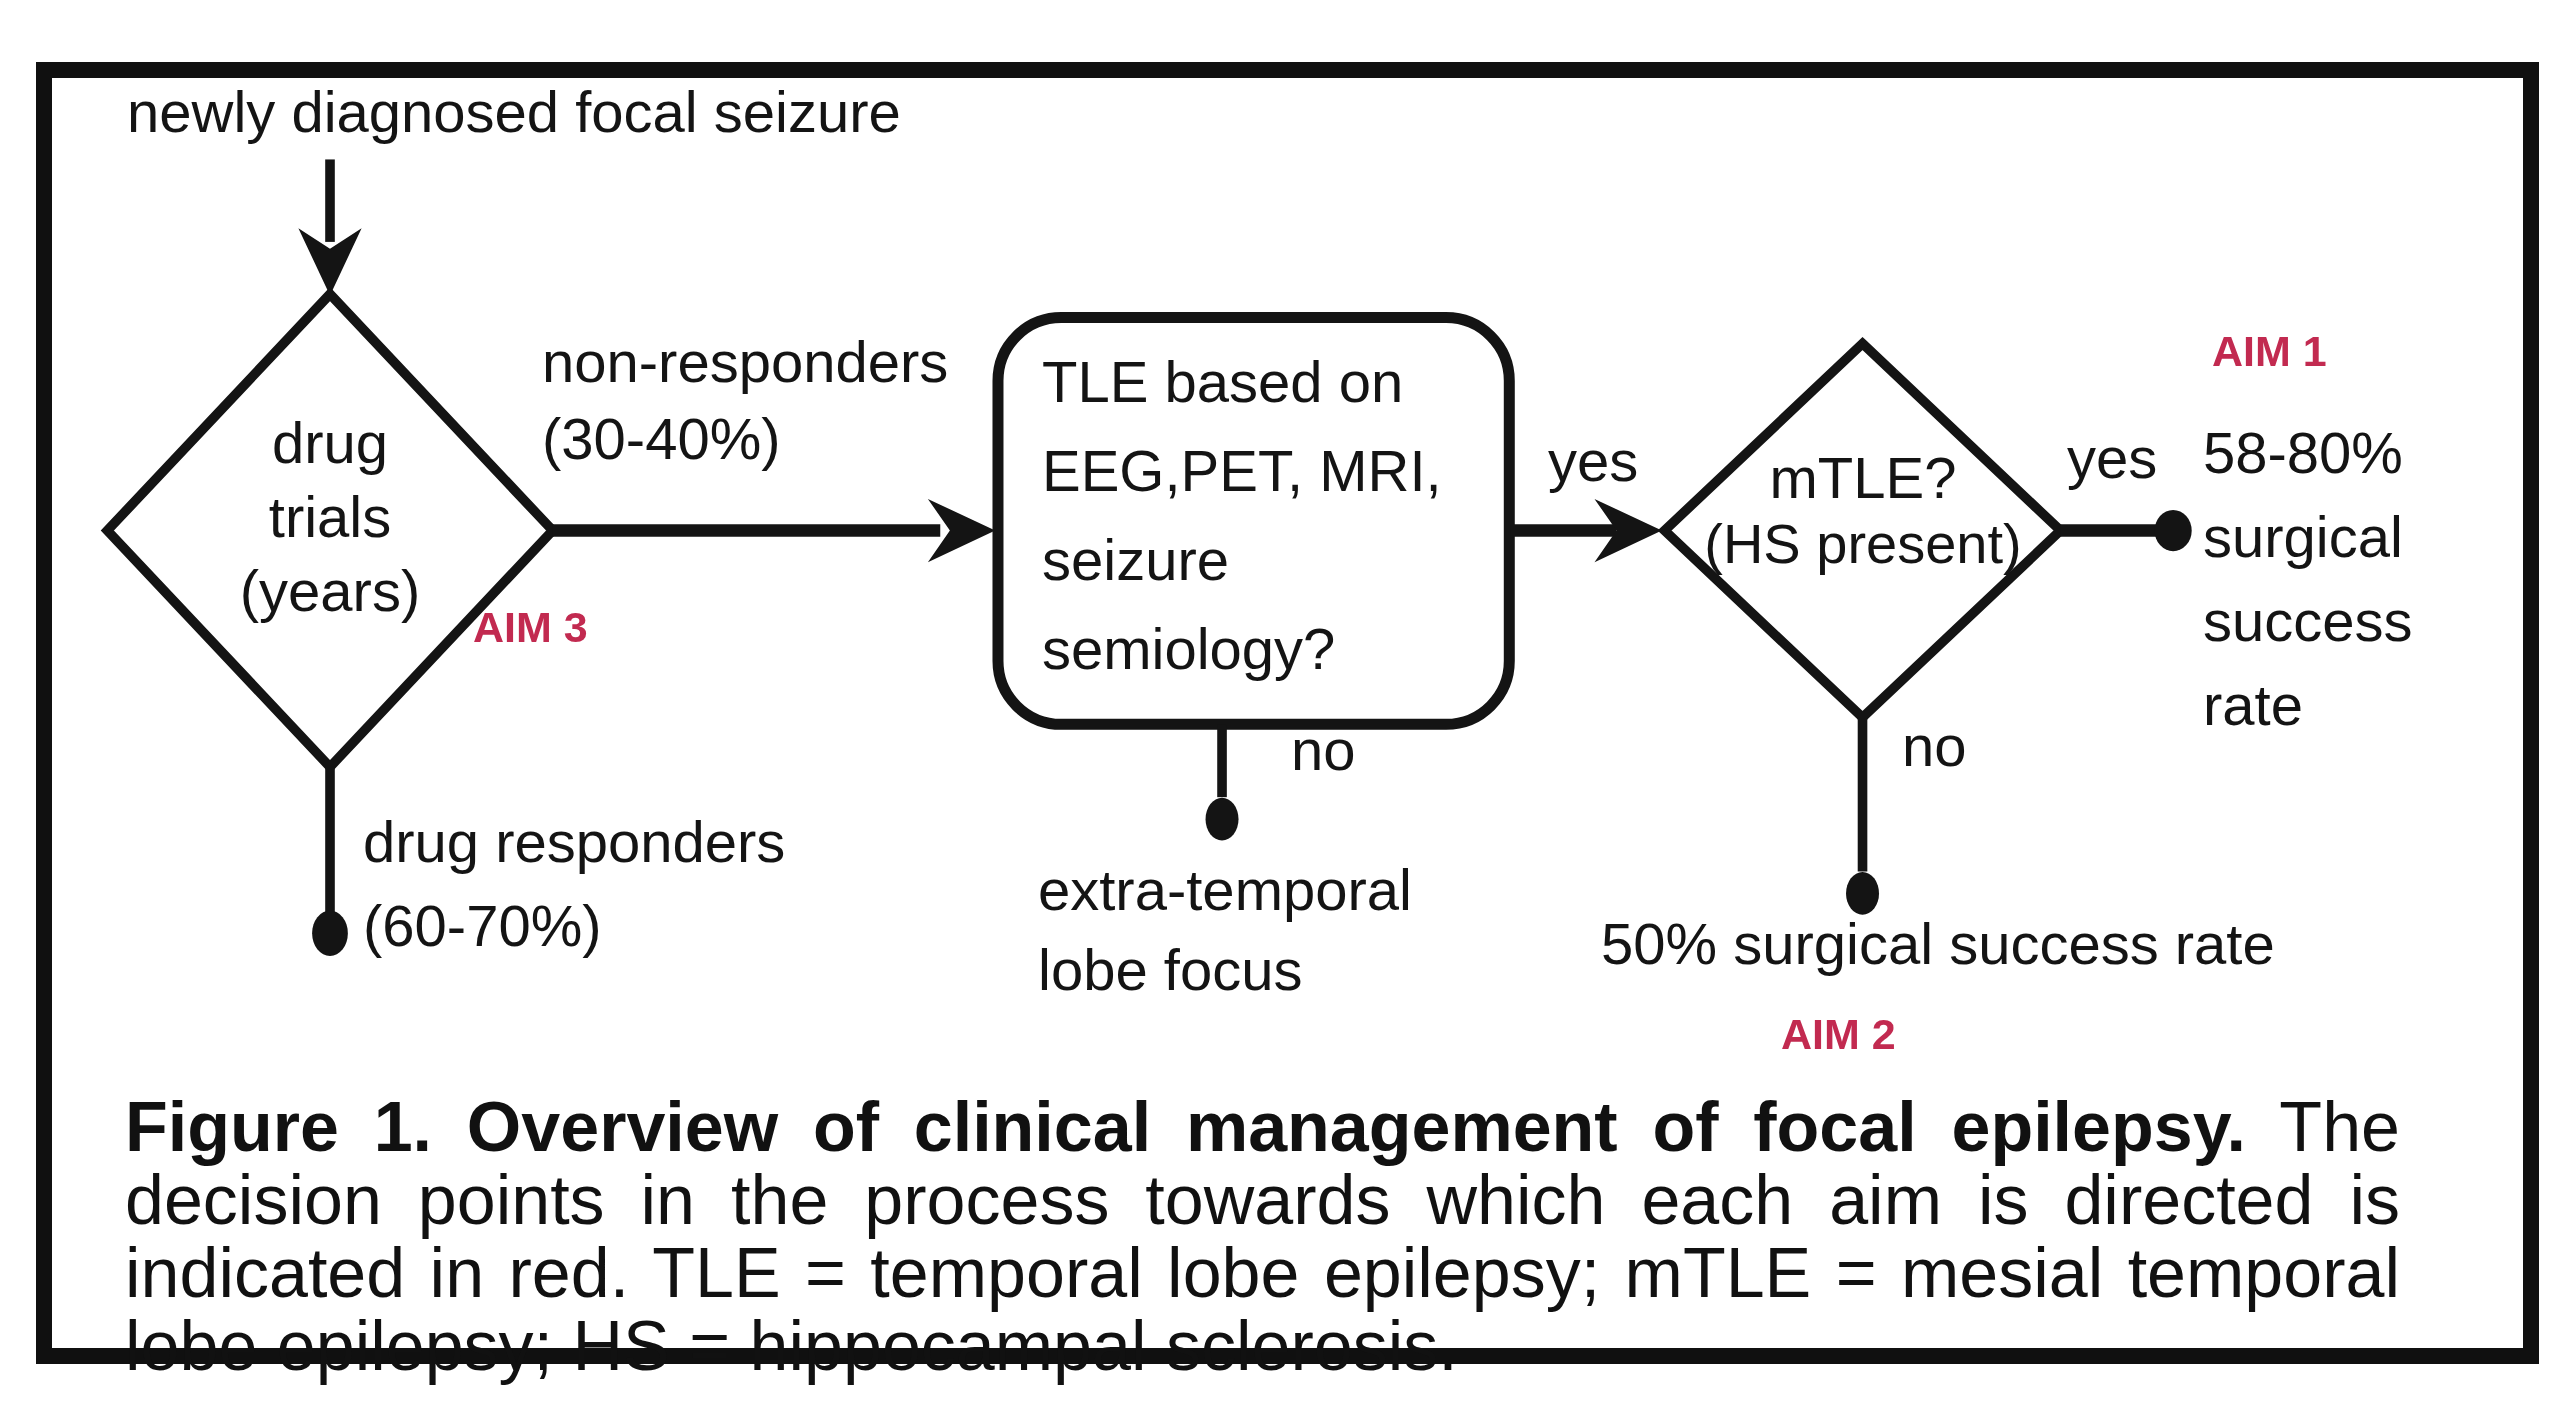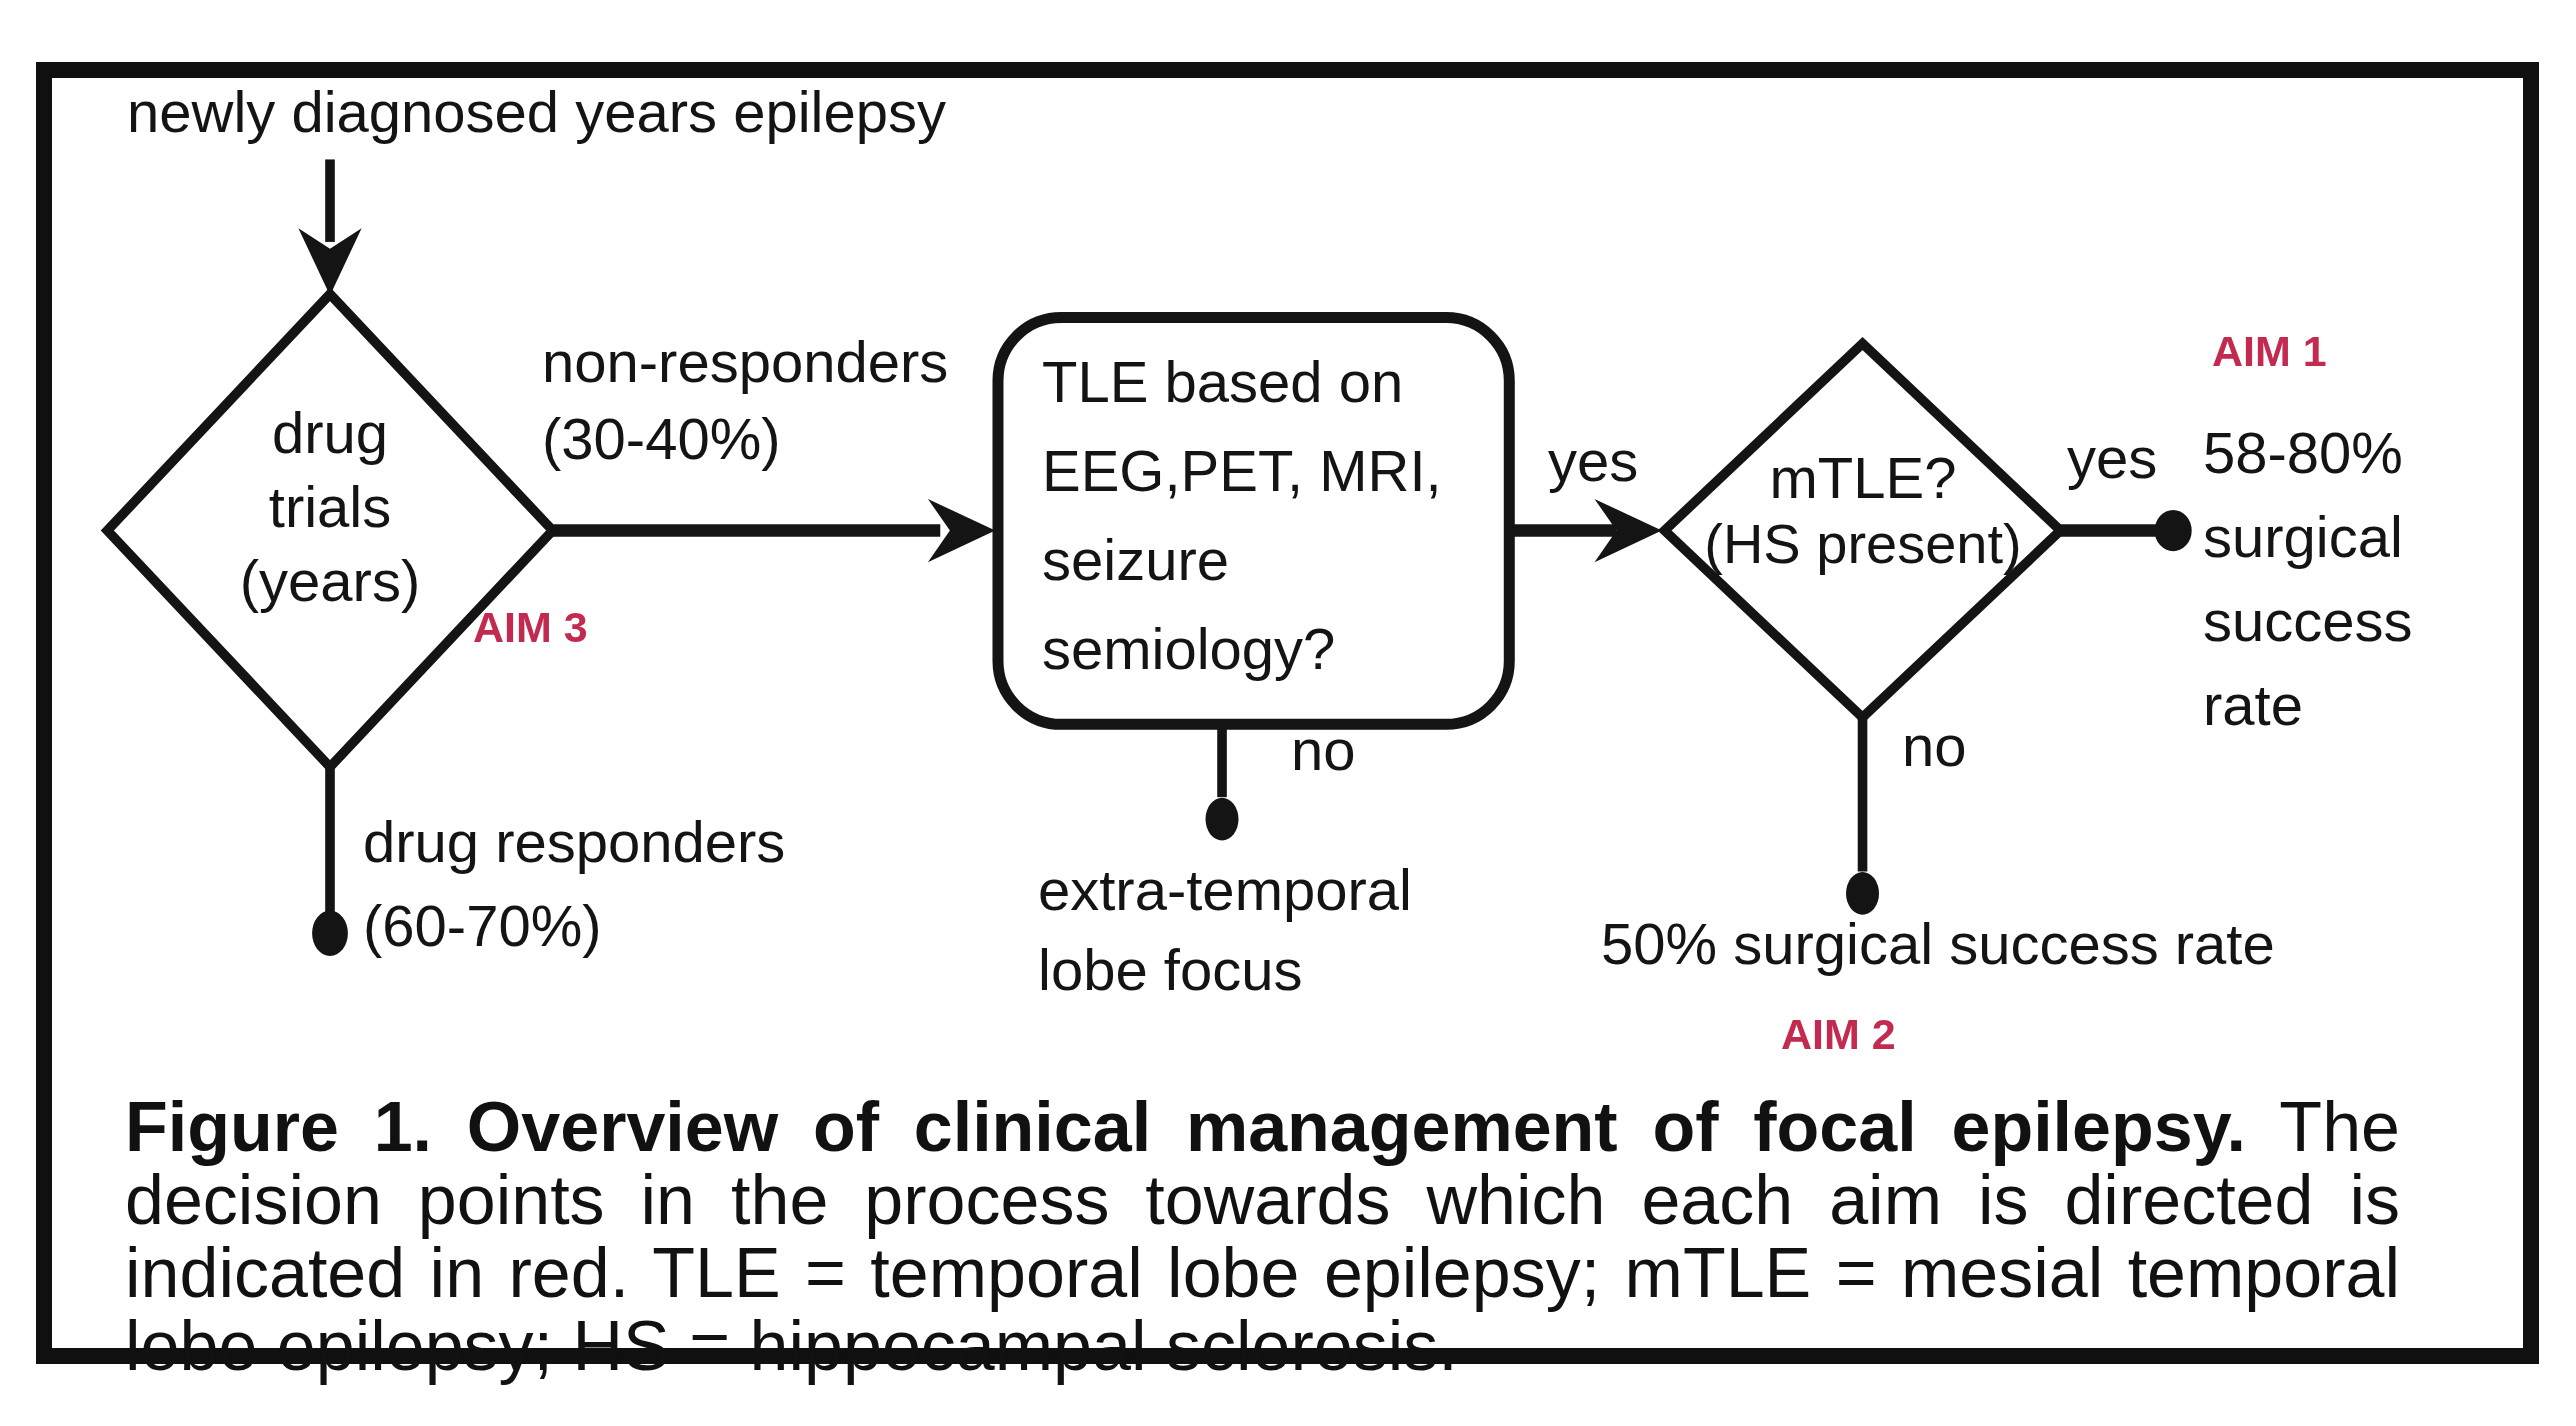--- a/index.html
+++ b/index.html
@@ -13,21 +13,21 @@
   }
   .frame{
     position:absolute;left:36px;top:62px;width:2503px;height:1302px;
     box-sizing:border-box;border:16.5px solid #101010;background:#ffffff;
   }
   .layer{position:absolute;left:0;top:0;width:2576px;height:1426px;}
   .t{position:absolute;font-size:58px;line-height:1.22;color:#141414;white-space:nowrap;}
   .aim{position:absolute;font-size:43px;font-weight:bold;color:#c22a50;white-space:nowrap;}
   .center{text-align:center;}
   .node-line{display:block;}
-  .dd-text{left:158px;top:396px;width:344px;line-height:74px;}
+  .dd-text{left:158px;top:406px;width:344px;line-height:74px;}
   .mtle-text{left:1691px;top:443px;width:344px;line-height:69px;}
   .mtle-sub{font-size:56px;line-height:63px;}
   .tle-text{left:1042px;top:337px;line-height:89px;}
   .aim1-out{left:2203px;top:411px;line-height:84px;}
   .nonresp{left:542px;top:323px;line-height:77px;}
   .drugresp{left:363px;top:800px;line-height:84px;}
   .extrat{left:1038px;top:850px;line-height:80px;}
   .caption{
     position:absolute;left:125px;top:1091px;width:2275px;
     font-size:70px;line-height:73px;color:#111111;
@@ -65,21 +65,21 @@
 
     <polygon points="2710,500 2998,772 2710,1044 2422,772" fill="#ffffff" stroke="#141414" stroke-width="14"></polygon>
 
     <line x1="2998" y1="772" x2="3138" y2="772" stroke="#141414" stroke-width="18"></line>
     <ellipse cx="3162" cy="772" rx="27" ry="30" fill="#141414"></ellipse>
 
     <line x1="2710" y1="1044" x2="2710" y2="1268" stroke="#141414" stroke-width="14"></line>
     <ellipse cx="2710" cy="1300" rx="24" ry="31" fill="#141414"></ellipse>
   </svg>
 
-  <div class="t" style="left:127px;top:77px;">newly diagnosed years epilepsy</div>
+  <div class="t" style="left:127px;top:77px;">newly diagnosed focal seizure</div>
 
   <div class="t center dd-text">
     <span class="node-line">drug</span>
     <span class="node-line">trials</span>
     <span class="node-line">(years)</span>
   </div>
 
   <div class="t nonresp">
     <span class="node-line">non-responders</span>
     <span class="node-line">(30-40%)</span>

